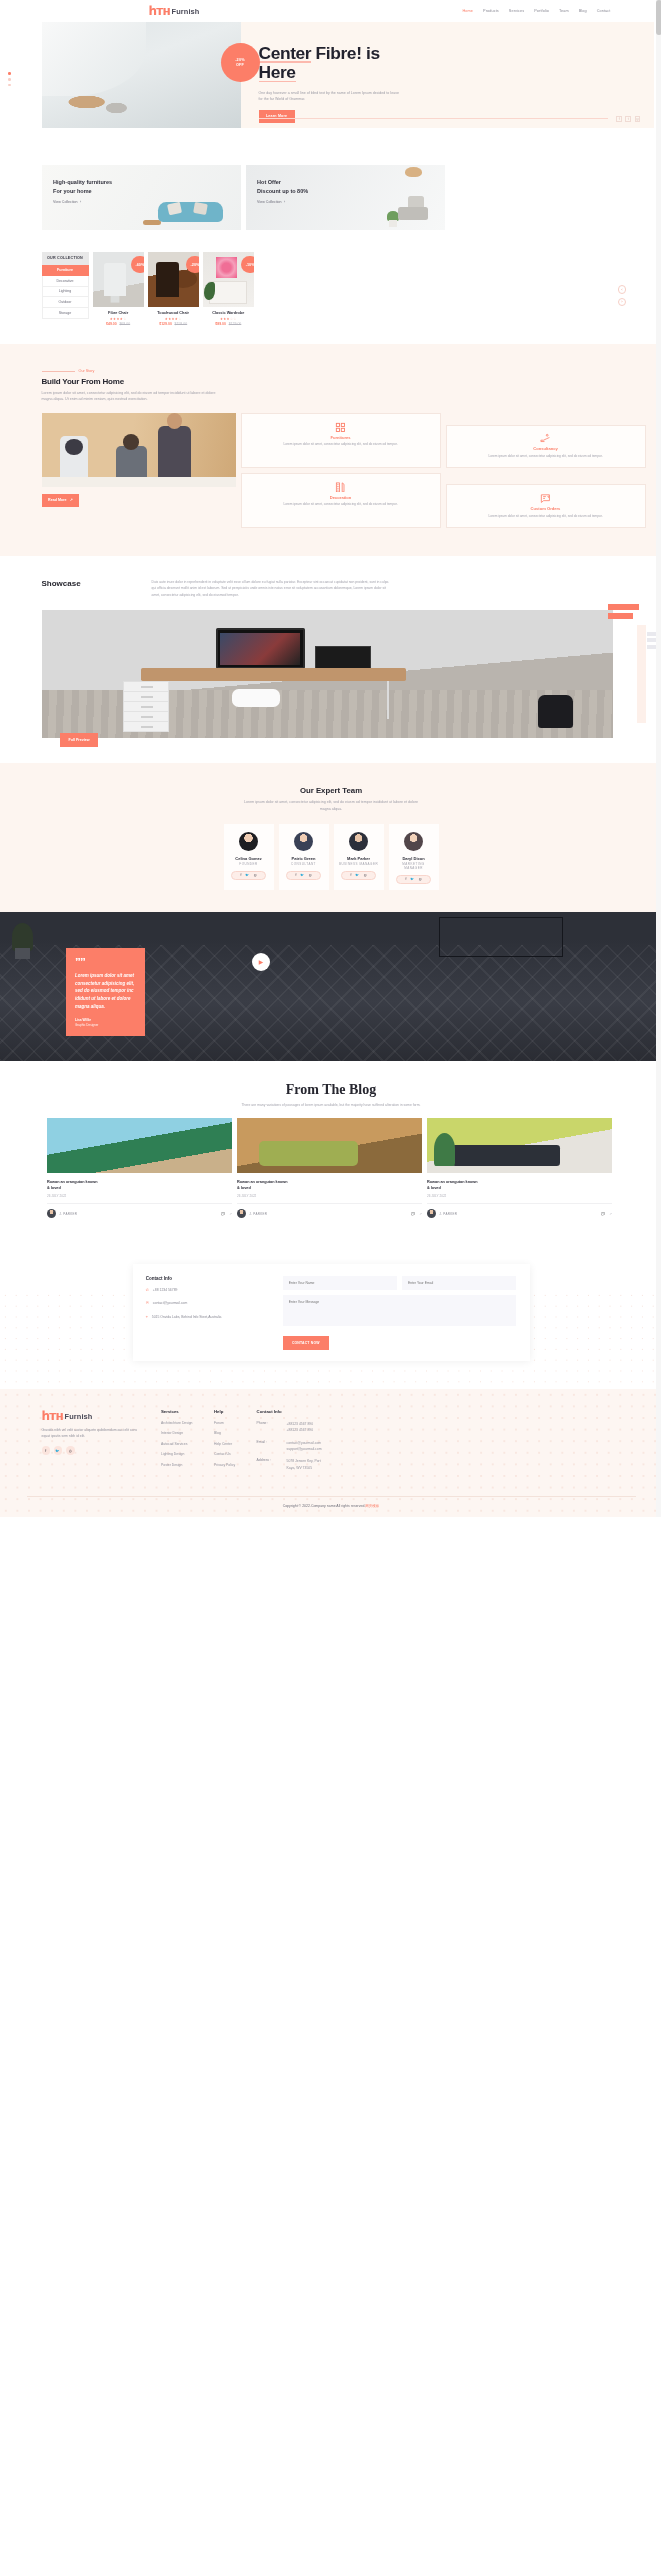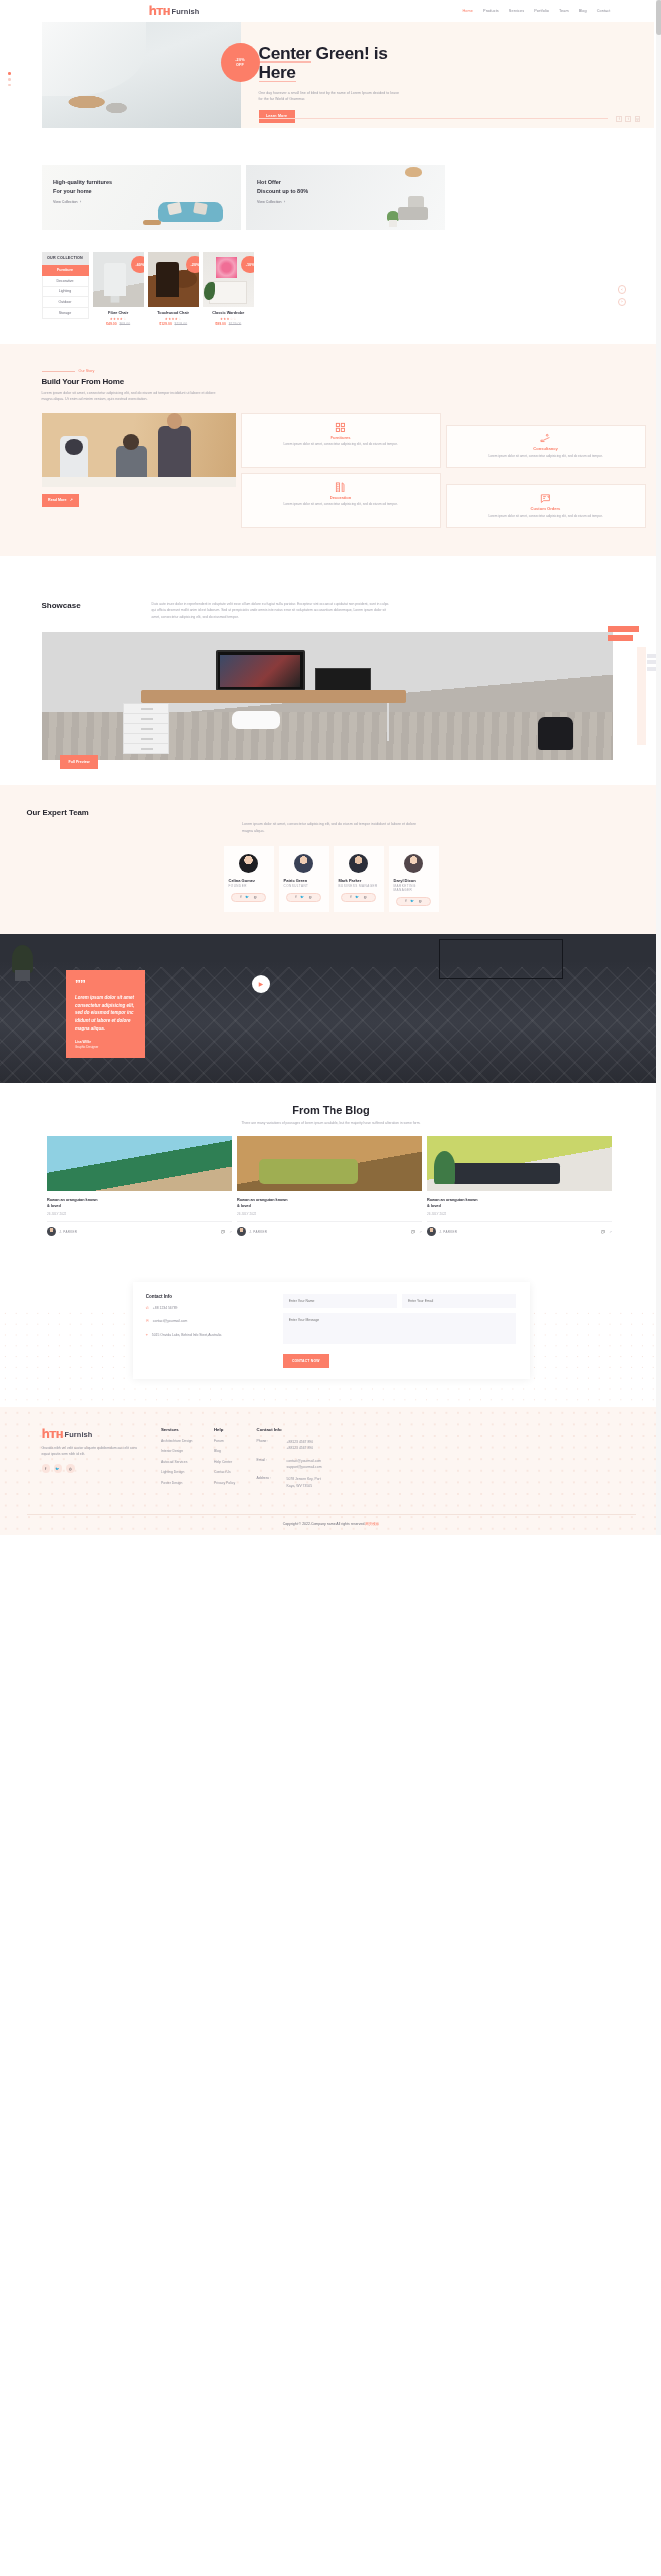--- a/index.html
+++ b/index.html
@@ -129,21 +129,21 @@
   .story-photo .desk { position:absolute; left:0; right:0; bottom:0; height:10px; background:#f3efe9; }
   .readmore { margin-top:7.4px; display:inline-flex; align-items:center; gap:3.3px; background:#fc7e68; color:#fff; border:none; font-size:3.6px; font-weight:bold; padding:4.1px 6.6px; cursor:pointer; }
   .fcards { flex:1; display:grid; grid-template-columns:1fr 1fr; gap:5px; }
   .fcard { background:#fffdfb; border:0.4px solid #f4e6df; padding:7.4px 5.8px; text-align:center; }
   .fcard.shift { margin-top:11.6px; }
   .fcard .ic { height:11.6px; display:flex; align-items:center; justify-content:center; color:#fc7e68; font-size:9px; }
   .fcard h4 { font-size:4.1px; font-weight:bold; color:#fc7e68; margin-top:1.7px; }
   .fcard p { font-size:3.2px; line-height:1.8; color:#a3a3ad; margin-top:2.5px; }
 
   
-  .showcase { padding:23px 26.5px 25px;margin-top:22px; }
+  .showcase { padding:23px 26.5px 25px; }
   .sc-in { margin-left:15px; width:604px; }
   .sc-head { display:flex; gap:31px; align-items:flex-start; }
   .sc-head h2 { font-size:8px; font-weight:bold; color:#26262f; min-width:79px; }
   .sc-head p { font-size:3.4px; line-height:1.95; color:#a2a2ac; max-width:240px; }
   .sc-stage { margin-top:11.6px; position:relative; height:128px; }
   .sc-photo { position:absolute; left:0; top:0; width:571px; height:128px; background:linear-gradient(175deg,#d9d9d9 0 52%,#b9b4ae 52%); overflow:hidden; }
   .sc-photo .floor { position:absolute; left:0; right:0; bottom:0; height:48px; background:repeating-linear-gradient(92deg,#b5afa8 0 7.4px,#c0bab2 7.4px 15px); }
   .sc-photo .deskTop { position:absolute; left:99px; top:58px; width:265px; height:13.2px; background:#c0956c; border-radius:1.7px; }
   .sc-photo .legs { position:absolute; left:124px; top:71px; width:223px; height:38px; border-left:2.5px solid #dcdcdc; border-right:2.5px solid #dcdcdc; }
   .sc-photo .mon { position:absolute; left:174px; top:18px; width:89px; height:41px; background:#111; border:2.5px solid #2b2b2b; border-radius:1.7px; }
@@ -158,21 +158,21 @@
   .sc-panel { position:absolute; right:-8.3px; top:-6.6px; width:46px; }
   .sc-panel .bar { height:6.6px; background:#fc7e68; margin-bottom:2.5px; }
   .sc-panel .bar.l { width:31px; }
   .sc-panel .bar.m { width:25px; }
   .sc-tabs { position:absolute; right:-10px; top:21.5px; display:flex; flex-direction:column; gap:2.5px; }
   .sc-tabs i { width:8.3px; height:4.1px; background:#e9e9ee; display:block; }
   .full-btn { position:absolute; left:18px; bottom:-8.3px; background:#fc7e68; color:#fff; border:none; font-size:3.6px; font-weight:bold; padding:5px 9px; cursor:pointer; }
   .sc-side { position:absolute; right:0; top:15px; bottom:15px; width:8.3px; background:#fdf0ea; }
 
   
-  .team { background:#fdf5f0; padding:23px 26.5px 21.5px; }
+  .team { background:#fdf5f0; padding:23px 26.5px 21.5px; text-align:center; }
   .team h2 { font-size:7.8px; font-weight:bold; color:#26262f; }
   .team > p { font-size:3.6px; line-height:1.85; color:#a0a0aa; margin:4.1px auto 0; max-width:178px; }
   .team-row { display:flex; gap:5px; justify-content:center; margin-top:11.6px; }
   .tcard { width:50px; background:#fffdfc; padding:7.4px 5px 6.6px; }
   .tcard .ava { width:19px; height:19px; border-radius:50%; margin:0 auto; overflow:hidden; background:#cfcfd4; position:relative; }
   .tcard .ava.a1 { background:radial-gradient(circle at 50% 32%, #f0cdb4 0 26%, #1e1e22 27%); }
   .tcard .ava.a2 { background:radial-gradient(circle at 50% 32%, #f0cdb4 0 24%, #3a4156 25%); }
   .tcard .ava.a3 { background:radial-gradient(circle at 50% 32%, #e8c4a8 0 24%, #2c2f3a 25%); }
   .tcard .ava.a4 { background:radial-gradient(circle at 50% 32%, #f2d2ba 0 24%, #52464a 25%); }
   .tcard h4 { font-size:4px; font-weight:bold; margin-top:5px; color:#2c2c37; }
@@ -189,21 +189,21 @@
   .testi .pot { position:absolute; left:15px; top:36px; width:15px; height:11.6px; background:#4c4f56; }
   .tbox { position:absolute; left:66px; top:36px; width:79px; background:#fc7e68; color:#fff; padding:10px 9px 9px; }
   .tbox .q { font-size:11.6px; font-weight:bold; line-height:.7; letter-spacing:-0.8px; }
   .tbox p { font-size:4.5px; font-style:italic; font-weight:bold; line-height:1.75; margin-top:5.8px; }
   .tbox .who { margin-top:7.4px; font-size:3.3px; font-weight:bold; }
   .tbox .whorole { font-size:3px; opacity:.92; margin-top:0.8px; }
   .play { position:absolute; left:252px; top:41px; width:18px; height:18px; border-radius:50%; background:#fff; display:flex; align-items:center; justify-content:center; color:#fc7e68; font-size:5.8px; }
 
   
   .blog { padding:21.5px 26.5px 21.5px; text-align:center; }
-  .blog h2 { font-size:11px; font-weight:bold; color:#26262f; }
+  .blog h2 { font-size:14px; font-weight:bold; color:#26262f;font-family:Liberation Serif, serif; }
   .blog > p { font-size:3.4px; line-height:1.85; color:#a3a3ad; margin:3.3px auto 0; max-width:203px; }
   .blog-row { display:flex; gap:5px; margin:10px auto 0; width:568px; }
   .bcard { width:185px; text-align:left; background:#fff; }
   .bcard .img { height:55px; position:relative; overflow:hidden; }
   .b1 { background:linear-gradient(170deg,#8fd0e2 0 42%,#2f7f54 42% 72%,#c9b08a 72%); }
   .b2 { background:linear-gradient(170deg,#c89a5e 0 55%,#8b6a3c 55%); }
   .b2 .sofa { position:absolute; left:21.5px; bottom:6.6px; width:99px; height:25px; background:#9fae52; border-radius:5px; }
   .b3 { background:linear-gradient(170deg,#c9d66a 0 50%,#e6e3dd 50%); }
   .b3 .sofa { position:absolute; left:25px; bottom:6.6px; width:108px; height:21.5px; background:#2c3038; border-radius:3.3px; }
   .b3 .plant { position:absolute; left:6.6px; bottom:6.6px; width:21.5px; height:33px; background:#3f7a46; border-radius:50% 50% 12% 12%; }
@@ -283,21 +283,21 @@
       <i class="dim"></i>
     </div>
     <div class="hero-inner">
       <div class="hero-img"></div>
       <div class="hero-copy">
         <div class="badge-off">
           <span>-20%</span>
           <span>OFF</span>
         </div>
         <div class="hero-title">
-          <span class="u">Center</span><span> Green! is</span><br>
+          <span class="u">Center</span><span> Fibre! is</span><br>
           <span class="u">Here</span>
         </div>
         <div class="hero-sub">One day however a small line of blind text by the name of Lorem Ipsum decided to leave for the far World of Grammar.</div>
         <button class="hero-btn">Learn More</button>
         <div class="hero-foot">
           <div class="hero-rule"></div>
           <div class="soc-row">
             <div class="soc-sq">f</div>
             <div class="soc-sq">t</div>
             <div class="soc-sq">◎</div>

